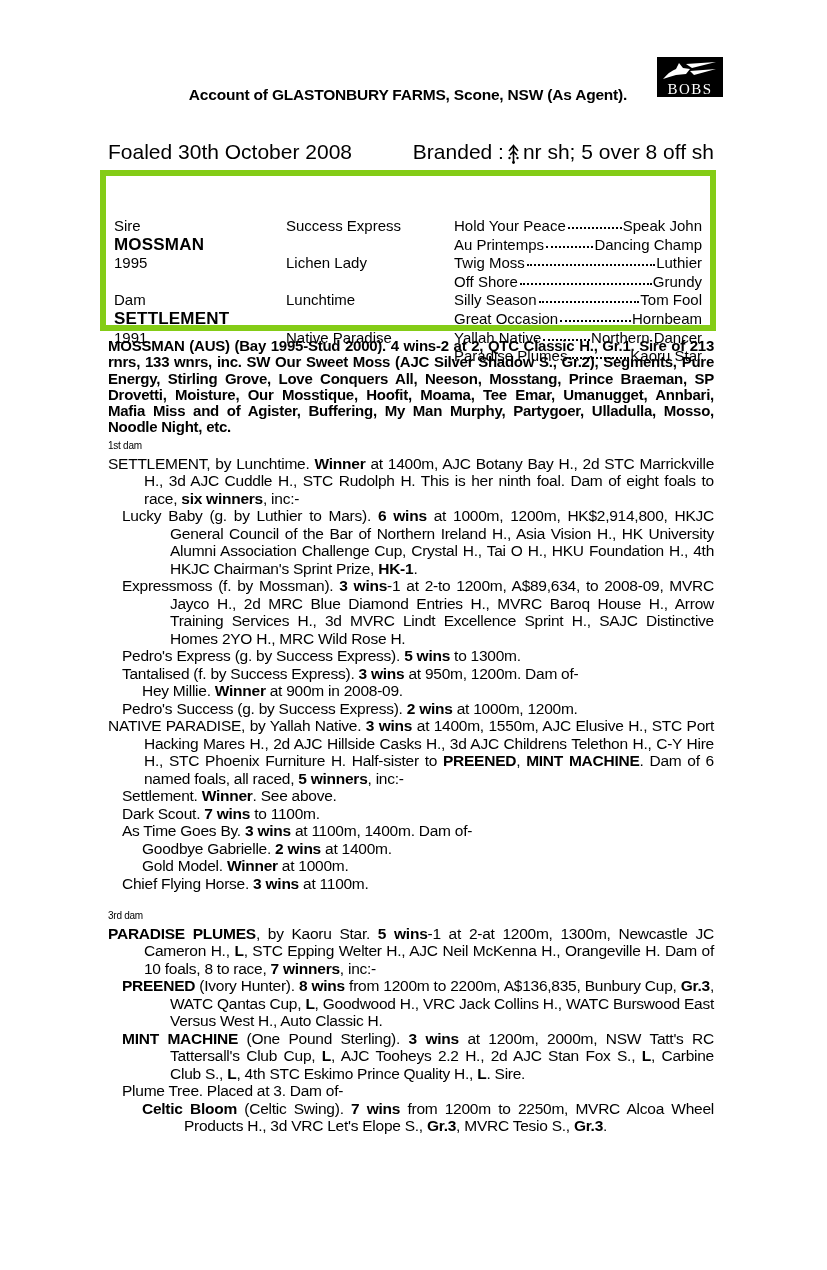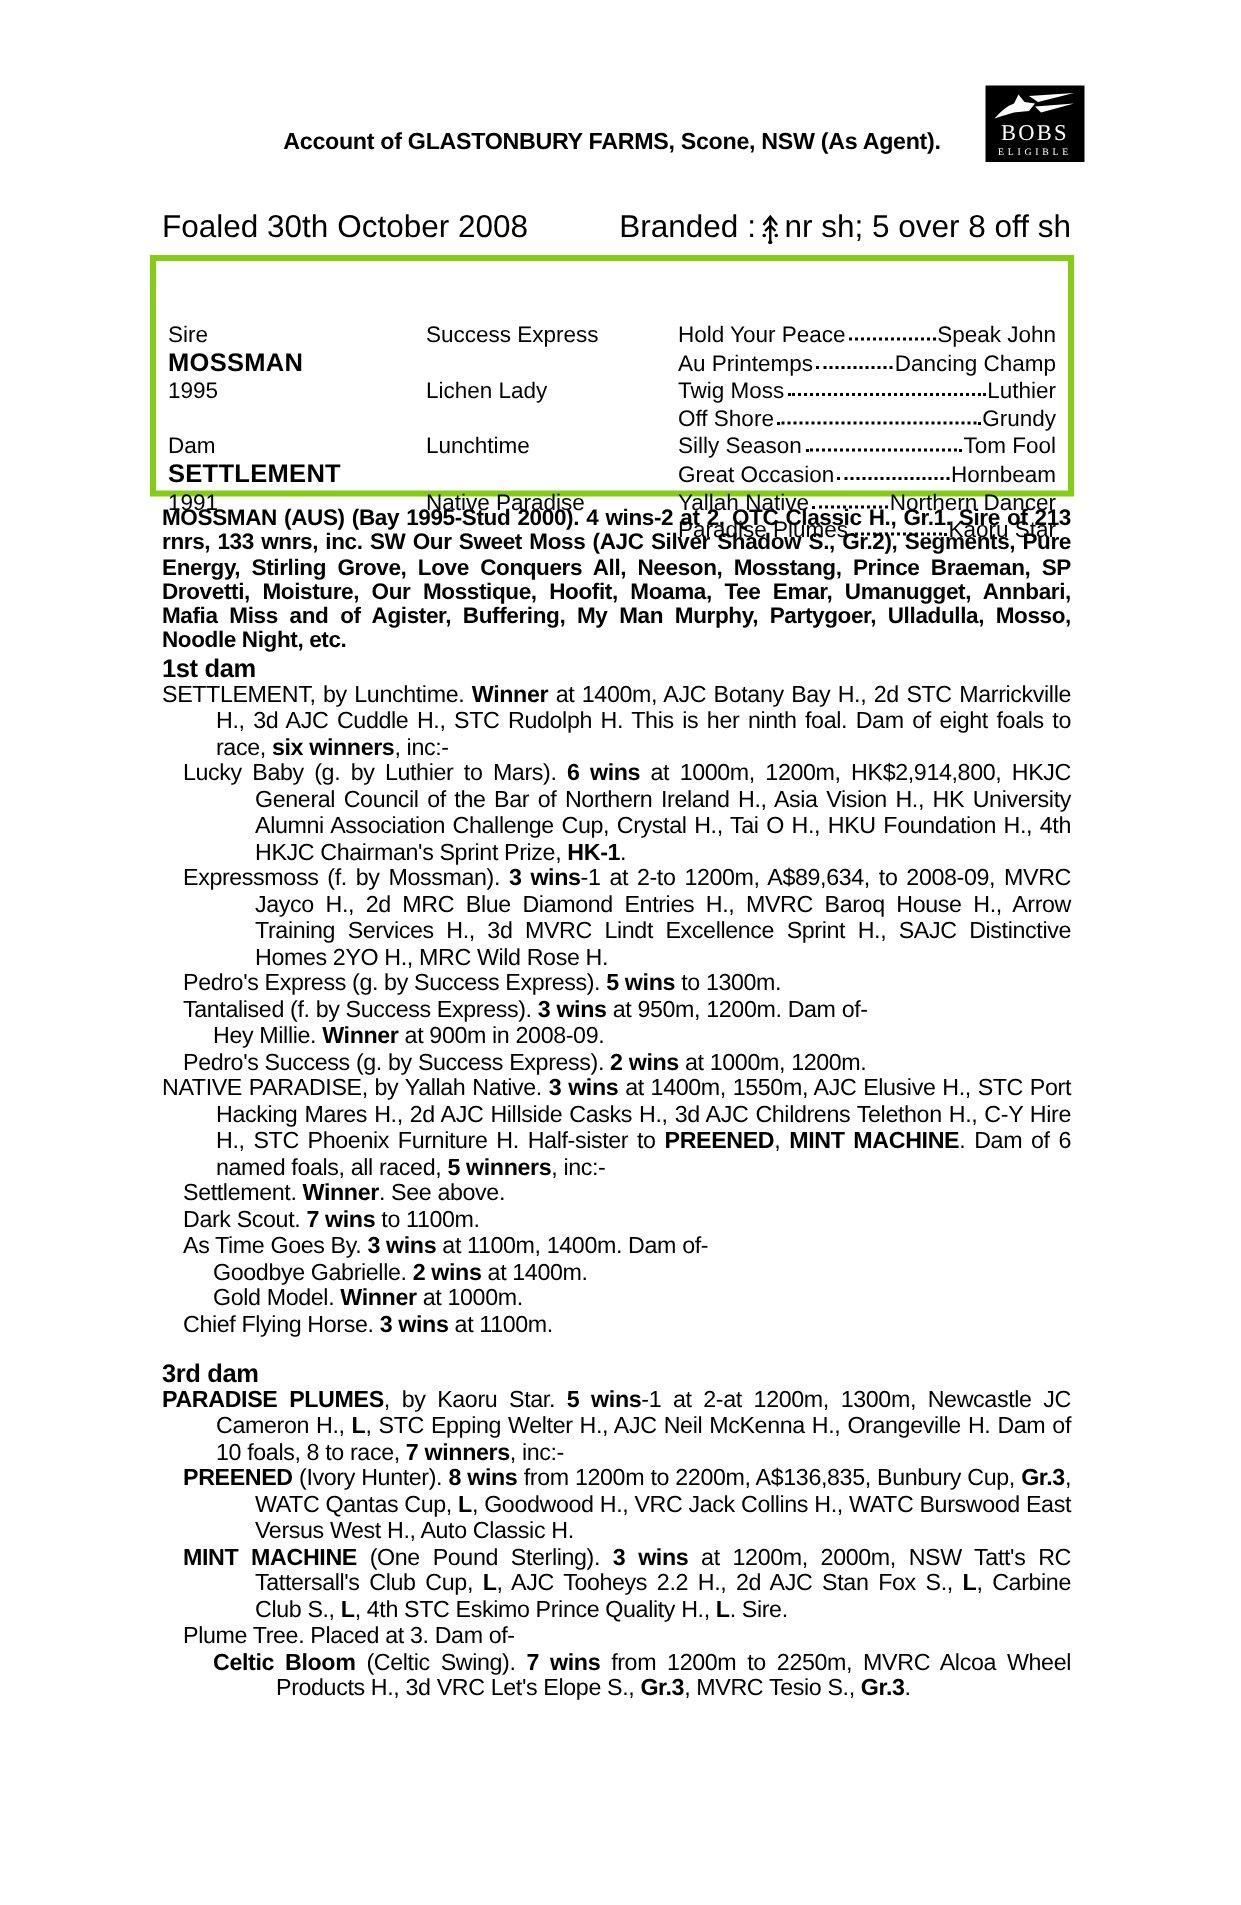--- a/index.html
+++ b/index.html
@@ -1,20 +1,20 @@
 <!DOCTYPE html>
 <html><head>
 <meta charset="utf-8">
 <style>
   html,body{margin:0;padding:0;background:#ffffff;}
   .page{position:relative;width:827px;height:1270px;background:#fff;color:#000;
         font-family:"Liberation Sans","DejaVu Sans",sans-serif;overflow:hidden;}
 
   
-  .bobs{position:absolute;top:57px;left:657px;width:66px;height:51px;background:#000;
+  .bobs{position:absolute;top:57px;left:657px;width:66px;height:40px;background:#000;
         color:#fff;text-align:center;box-sizing:border-box;padding-top:3px;}
   .bobs svg{display:block;margin:1px auto 0 auto;}
   .bobs-word{font-family:"Liberation Serif","DejaVu Serif",serif;font-size:15px;
              letter-spacing:1.5px;line-height:15px;margin-top:1px;}
   .bobs-sub{font-family:"Liberation Serif","DejaVu Serif",serif;font-size:6.5px;
             letter-spacing:2.5px;line-height:8px;margin-top:1px;}
 
   
   .account{position:absolute;top:86px;left:100px;width:616px;text-align:center;
            font-weight:bold;font-size:15.5px;letter-spacing:-0.2px;}
@@ -23,41 +23,41 @@
   .gst{position:absolute;left:122px;bottom:3px;font-size:13.5px;}
   .big-title{position:absolute;left:0;right:0;bottom:0;text-align:center;font-size:23px;
              font-weight:bold;letter-spacing:0.5px;}
   .stable{position:absolute;right:2px;bottom:2px;font-size:16.5px;font-weight:bold;}
   .foaled-row{position:absolute;top:142px;left:100px;width:616px;height:22px;font-size:21px;}
   .foaled-left{position:absolute;left:8px;bottom:0;}
   .branded{position:absolute;right:2px;bottom:0;}
   .brand-mark{vertical-align:-5px;margin:0 3px;}
 
   
-  .pbox{position:absolute;top:170px;left:100px;width:616px;height:161px;border:4px solid #84cc16;
+  .pbox{position:absolute;top:170px;left:100px;width:616px;height:161px;border:6px solid #84cc16;
         box-sizing:border-box;padding:5px 8px 0 8px;}
   .box-row{display:flex;align-items:baseline;height:18.6px;font-size:15px;white-space:nowrap;}
   .bc1{width:172px;flex:none;}
   .bc1.bname{font-weight:bold;font-size:17px;letter-spacing:0.2px;}
   .bc2{width:168px;flex:none;}
   .bc3{flex:1;display:flex;align-items:baseline;min-width:0;}
   .bc3 .nm{flex:none;margin-top:36px;}
   .bc3 .leader{flex:1;height:0;align-self:flex-end;margin:0 1px 5px 2px;
                border-bottom:2px dotted #000;min-width:8px;}
   .bc3 .anc{flex:none;}
 
   
   .summary{position:absolute;top:338px;left:100px;width:616px;box-sizing:border-box;
            padding:0 2px 0 8px;font-weight:bold;font-size:15px;line-height:16.3px;
            text-align:justify;letter-spacing:-0.25px;}
 
   
   .sections{position:absolute;top:437px;left:100px;width:616px;box-sizing:border-box;
             padding:0 2px 0 8px;font-size:15.5px;line-height:17.5px;letter-spacing:-0.25px;}
-  .sec-heading{font-weight:bold;font-size:17px;margin-top:15px;}
+  .sec-heading{font-weight:normal;font-size:10px;margin-top:15px;}
   .sec-heading:first-child{margin-top:0;}
   .para{text-align:justify;}
   .para .bb{font-weight:bold;}
   .L0{padding-left:36px;text-indent:-36px;}
   .L1{padding-left:62px;text-indent:-48px;}
   .L2{padding-left:76px;text-indent:-42px;}
 </style>
 </head>
 <body>
 

